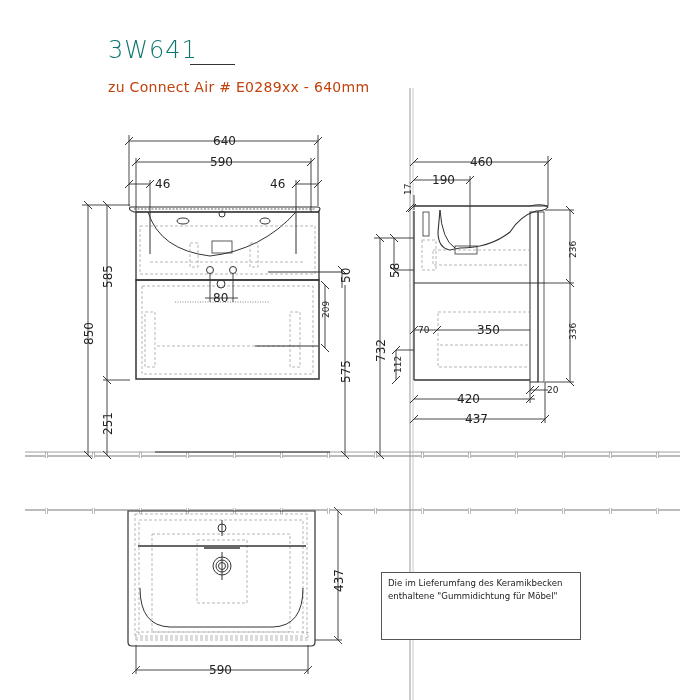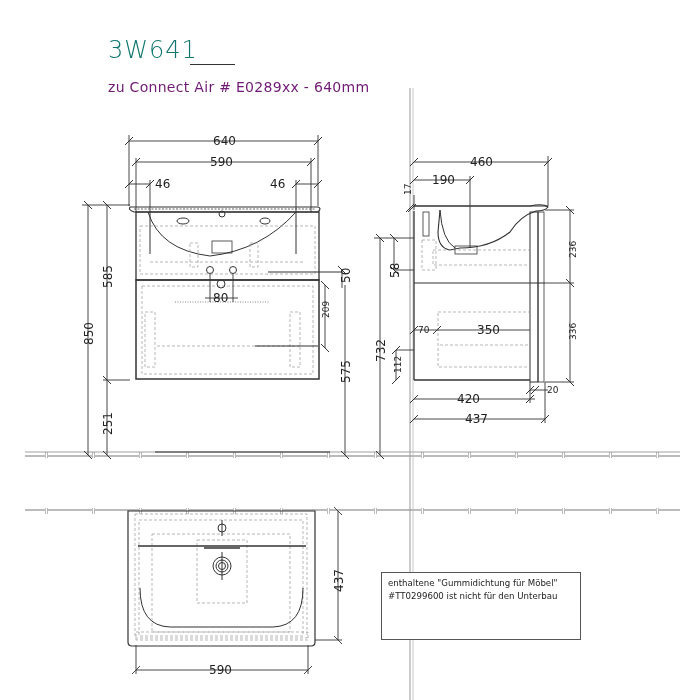--- a/index.html
+++ b/index.html
@@ -1,21 +1,21 @@
 <!DOCTYPE html>
 <html><head>
 <meta charset="utf-8">
 <style>
   html, body { margin:0; padding:0; background:#ffffff; }
   body { width:700px; height:700px; position:relative; overflow:hidden;
          font-family:"DejaVu Sans", sans-serif; color:#2a2a2a; }
   .title { position:absolute; left:108px; top:36px; font-size:24px; font-weight:300;
            letter-spacing:1px; color:#0f766e; font-family:"DejaVu Sans", sans-serif; }
   .title-underline { position:absolute; left:190px; top:64px; width:45px; height:1px; background:#333; }
-  .subtitle { position:absolute; left:108px; top:79px; font-size:14px; color:#701a75;
+  .subtitle { position:absolute; left:108px; top:79px; font-size:14px; color:#c2410c;
               font-family:"DejaVu Sans", sans-serif; letter-spacing:0.3px; }
   svg.drawing { position:absolute; left:0; top:0; }
   .dim { font-family:"DejaVu Sans", sans-serif; font-size:12px; fill:#222; }
   .dim-s { font-family:"DejaVu Sans", sans-serif; font-size:9px; fill:#222; }
   .note { position:absolute; left:381px; top:572px; width:200px; height:68px;
           border:1px solid #555; background:#fff; padding:4px 6px; box-sizing:border-box;
           font-size:8.6px; line-height:13px; color:#222; font-family:"DejaVu Sans", sans-serif; }
   .note div { white-space:nowrap; }
 </style>
 </head>
@@ -245,15 +245,15 @@
     <line x1="132" y1="674" x2="140" y2="666"></line>
       <line x1="304" y1="674" x2="312" y2="666"></line>
     <line x1="334" y1="507" x2="342" y2="515"></line>
       <line x1="334" y1="636" x2="342" y2="644"></line>
   </g>
   <text class="dim" x="209" y="674">590</text>
   <text class="dim" transform="translate(343,592) rotate(-90)">437</text>
 </svg>
 
 <div class="note">
+  <div>Die im Lieferumfang des Keramikbecken</div>
   <div>enthaltene "Gummidichtung für Möbel"</div>
-  <div>#TT0299600 ist nicht für den Unterbau</div>
 </div>
 
 </body></html>

